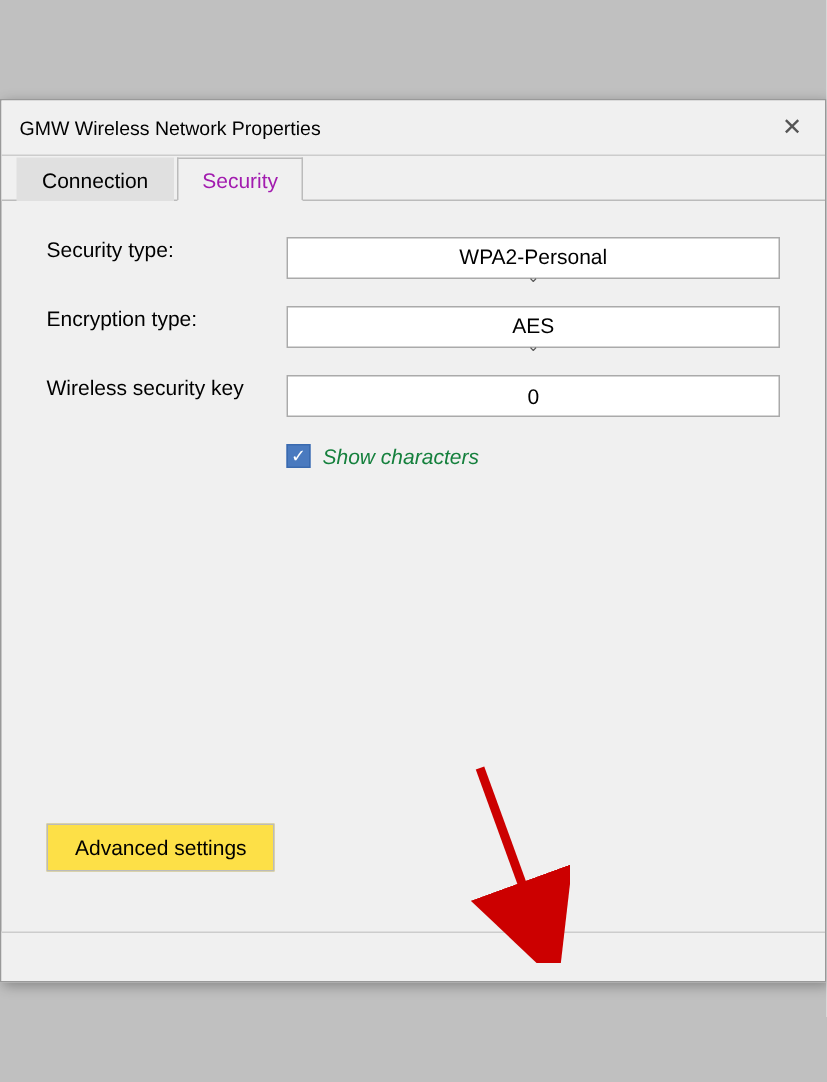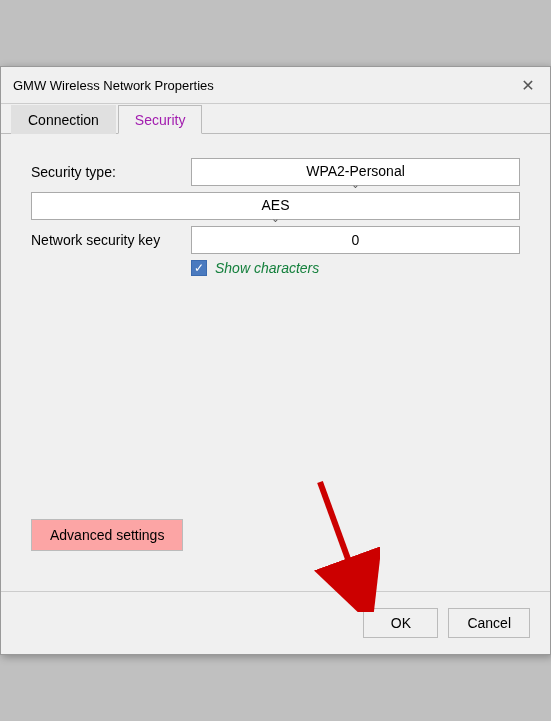--- a/index.html
+++ b/index.html
@@ -90,22 +90,21 @@
 
     .content {
       padding: 24px 30px;
       flex: 1;
       display: flex;
       flex-direction: column;
     }
 
     .form-row {
       display: flex;
-      align-items: center;
-      margin-bottom: 6px;
+      margin-bottom: 18px;
     }
 
     .form-label {
       width: 160px;
       font-size: 14px;
       color: #000;
       flex-shrink: 0;
     }
 
     .form-control {
@@ -175,21 +174,21 @@
       font-size: 14px;
       color: #15803d;
       font-style: italic;
     }
 
     .spacer {
       flex: 1;
     }
 
     .advanced-btn {
-      background: #fca5a5;
+      background: #fde047;
       border: 1px solid #bbb;
       padding: 7px 18px;
       font-size: 14px;
       cursor: pointer;
       display: inline-block;
       align-self: flex-start;
       color: #000;
     }
 
     .bottom-section {
@@ -256,30 +255,31 @@
       <span class="form-label">Security type:</span>
       <div class="form-control">
         <div class="dropdown">
           <span>WPA2-Personal</span>
           <span class="dropdown-chevron">⌄</span>
         </div>
       </div>
     </div>
 
     <div class="form-row">
+      <span class="form-label">Encryption type:</span>
       <div class="form-control">
         <div class="dropdown">
           <span>AES</span>
           <span class="dropdown-chevron">⌄</span>
         </div>
       </div>
     </div>
 
     <div class="form-row">
-      <span class="form-label">Network security key</span>
+      <span class="form-label">Wireless security key</span>
       <div class="form-control">
         <input class="text-input" type="text" value="0" style="">
       </div>
     </div>
 
     <div class="checkbox-row">
       <label class="checkbox-wrapper">
         <div class="checkbox-box">
           <span class="checkbox-check">✓</span>
         </div>
@@ -301,18 +301,14 @@
       <svg class="arrow-svg" viewBox="0 0 80 140" xmlns="http://www.w3.org/2000/svg">
         <defs>
           <marker id="arrowhead" markerWidth="12" markerHeight="12" refX="6" refY="6" orient="auto">
             <polygon points="0 0, 12 6, 0 12" fill="#cc0000"></polygon>
           </marker>
         </defs>
         <line x1="20" y1="10" x2="60" y2="120" stroke="#cc0000" stroke-width="6" marker-end="url(#arrowhead)"></line>
       </svg>
     </div>
 
-    <div class="bottom-buttons">
-      <button class="btn">OK</button>
-      <button class="btn">Cancel</button>
-    </div>
   </div>
 </div>
 
 </body></html>

